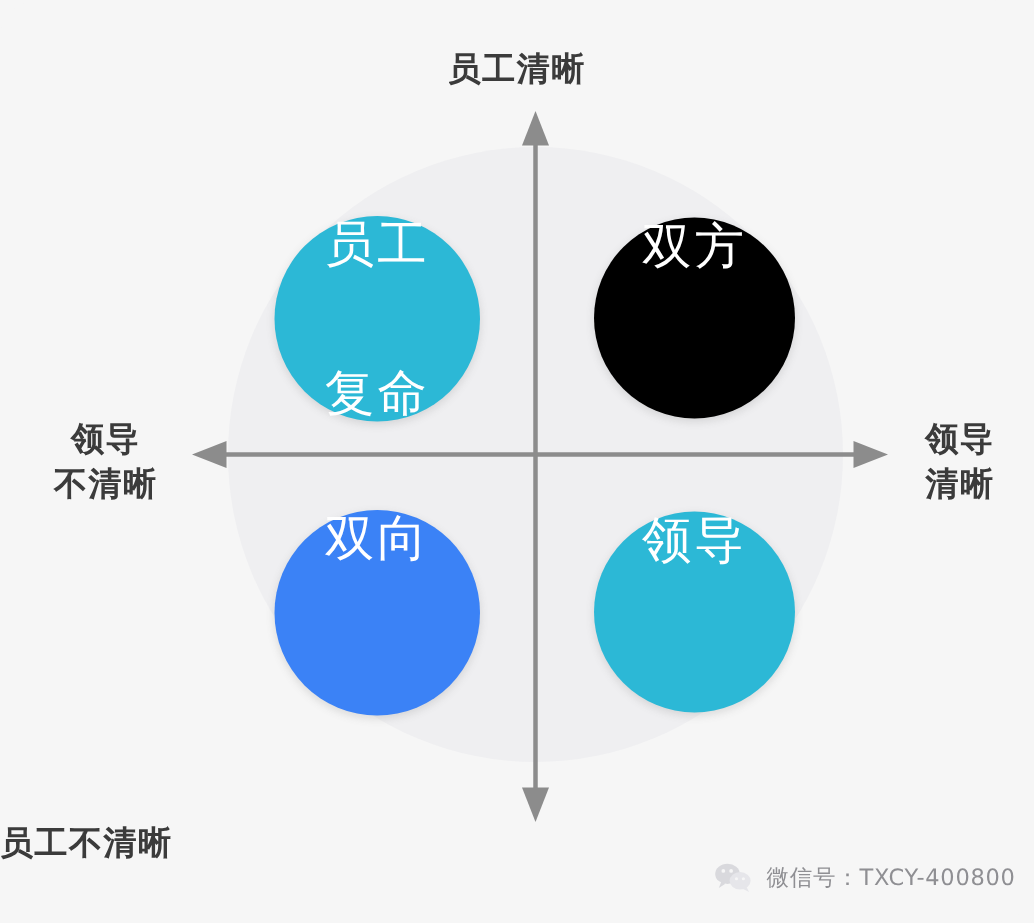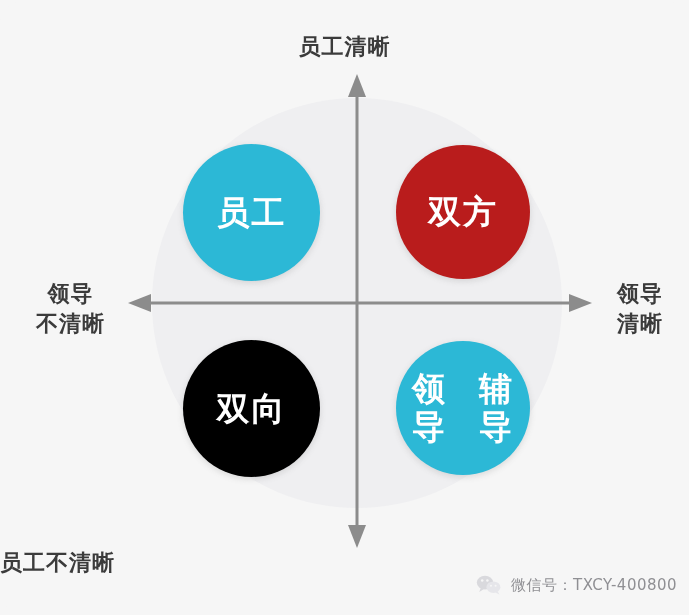--- a/index.html
+++ b/index.html
@@ -76,26 +76,26 @@
     top: 279px;
     width: 96px;
     text-align: center;
   }
 
   
   .bubble {
     position: absolute;
     border-radius: 50%;
     display: flex;
-    flex-direction: row;
+    flex-direction: column;
     align-items: center;
-    justify-content: center;
+    justify-content: space-between;
     color: #ffffff;
     font-size: 33px;
-    font-weight: 700;
+    font-weight: 400;
     letter-spacing: 2px;
     line-height: 38px;
     text-align: center;
     box-shadow: 0 2px 6px rgba(90, 90, 90, 0.18);
   }
   .bubble .line { display: block; }
 
   .bubble-tl { left: 183px; top: 144px; width: 137px; height: 137px; }
   .bubble-tr { left: 396px; top: 145px; width: 134px; height: 134px; }
   .bubble-bl { left: 183px; top: 340px; width: 137px; height: 137px; }
@@ -138,33 +138,33 @@
 
   <div class="axis-label label-top">员工清晰</div>
   <div class="axis-label label-bottom">员工不清晰</div>
   <div class="axis-label label-left">领导
 不清晰</div>
   <div class="axis-label label-right">领导
 清晰</div>
 
   <div class="bubble bubble-tl" style="background: rgb(44, 184, 214);">
     <span class="line">员工</span>
+    <span class="line">复命</span>
   </div>
 
-  <div class="bubble bubble-tr" style="background: #b91c1c;">
+  <div class="bubble bubble-tr" style="background: #000000;">
     <span class="line">双方</span>
   </div>
 
-  <div class="bubble bubble-bl" style="background: #000000;">
+  <div class="bubble bubble-bl" style="background: #3b82f6;">
     <span class="line">双向</span>
   </div>
 
   <div class="bubble bubble-br" style="background: rgb(44, 184, 214);">
     <span class="line">领导</span>
-    <span class="line">辅导</span>
   </div>
 
   <div class="watermark">
     <svg class="watermark-icon" width="26" height="20" viewBox="0 0 26 20" xmlns="http://www.w3.org/2000/svg">
       <ellipse cx="9" cy="7.6" rx="8.2" ry="6.8" fill="#d9d9dd"></ellipse>
       <polygon points="5,12.5 3.2,17 7.6,14.2" fill="#d9d9dd"></polygon>
       <circle cx="6.2" cy="5.6" r="1.25" fill="#f6f6f6"></circle>
       <circle cx="11.4" cy="5.6" r="1.25" fill="#f6f6f6"></circle>
       <ellipse cx="17.4" cy="12.2" rx="7" ry="5.8" fill="#e6e6ea"></ellipse>
       <polygon points="21.6,16.2 23.4,19.6 19.4,17.6" fill="#e6e6ea"></polygon>

